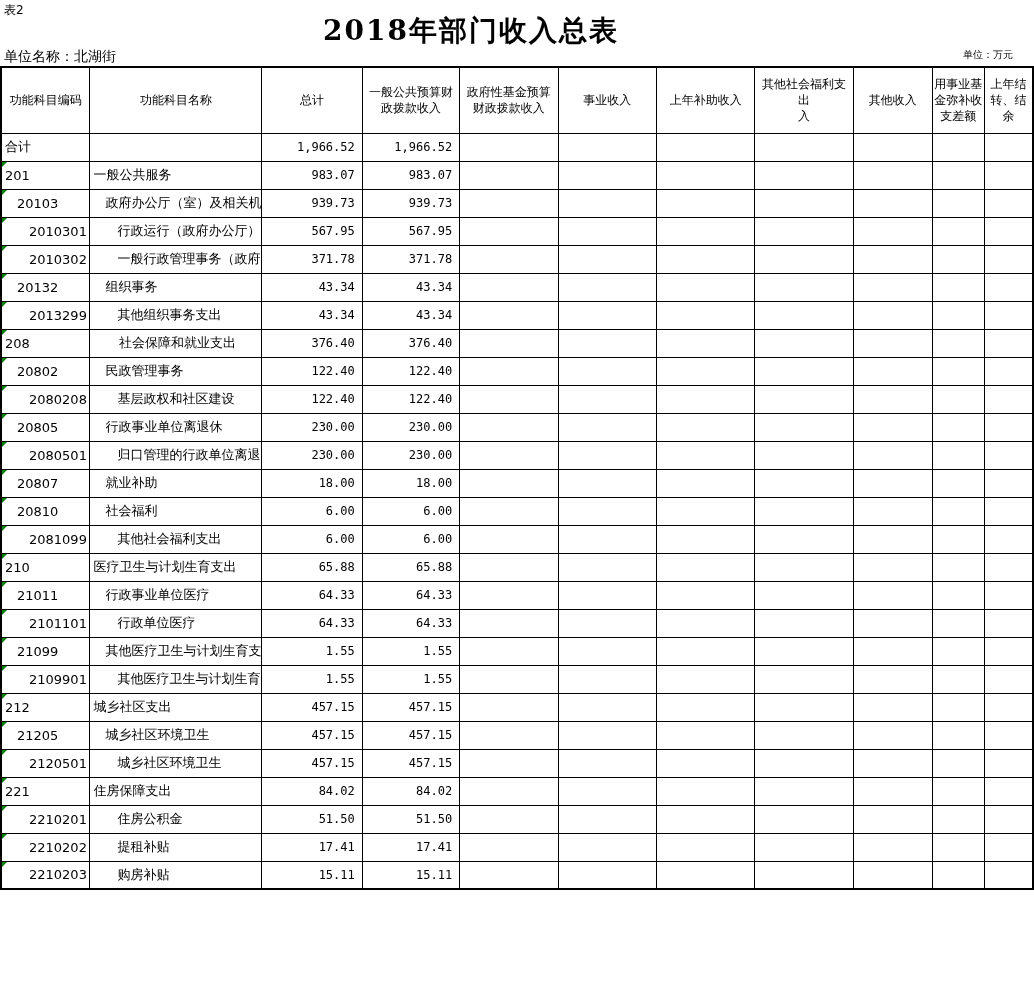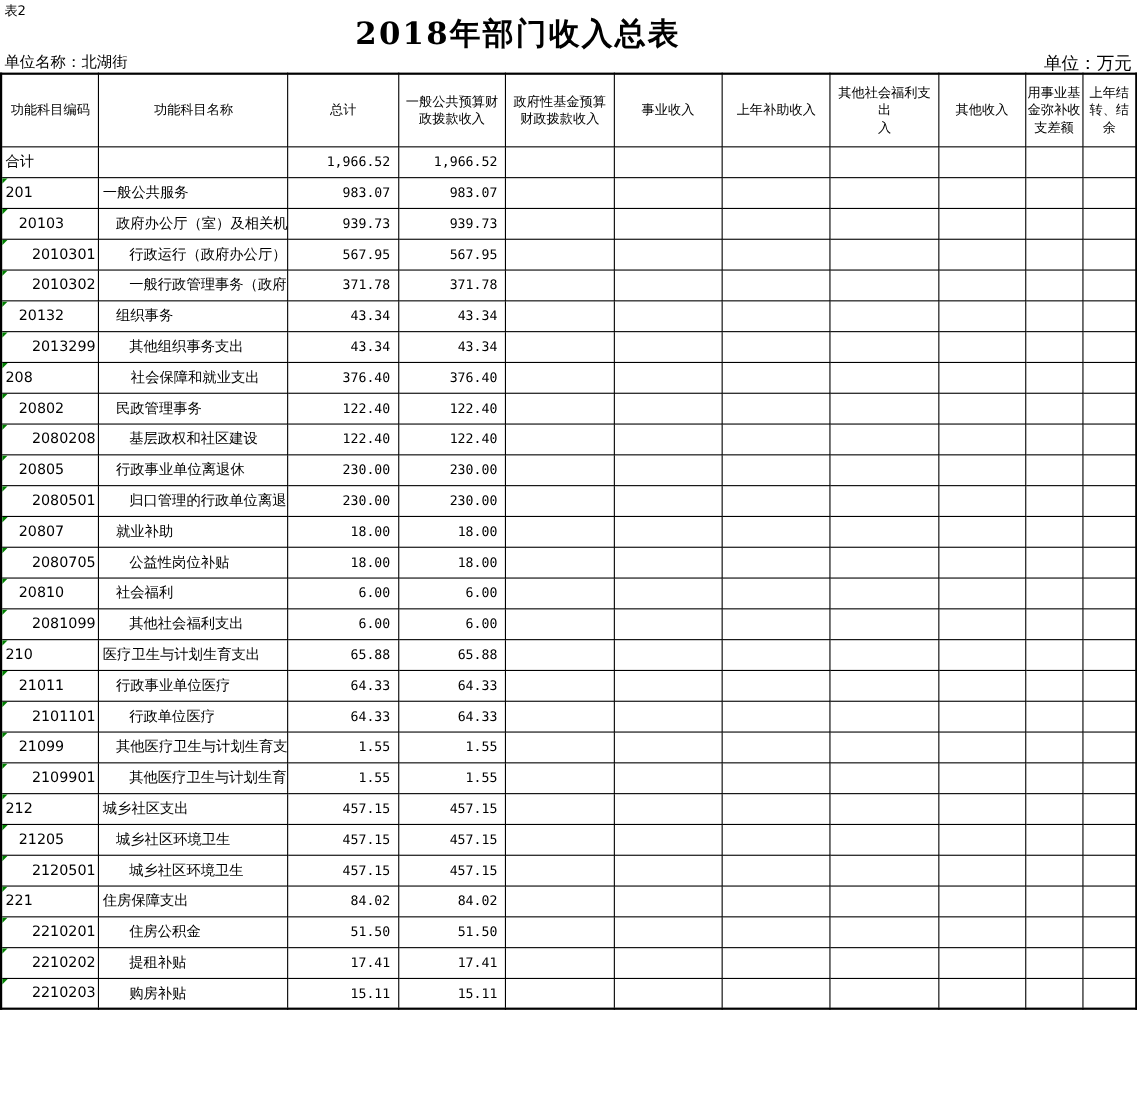--- a/index.html
+++ b/index.html
@@ -18,21 +18,21 @@
     position: absolute; top: 16px; left: 0; width: 942px;
     text-align: center;
     font-family: "DejaVu Serif", serif;
     font-weight: bold; font-size: 28px; letter-spacing: 2px;
     line-height: 30px;
   }
   .meta-left {
     position: absolute; top: 48px; left: 4px; font-size: 14px;
   }
   .meta-right {
-    position: absolute; top: 48px; right: 5px; font-size: 16px;
+    position: absolute; top: 48px; right: 21px; font-size: 10px;
   }
   table.budget {
     position: absolute; top: 66px; left: 0;
     border-collapse: collapse; table-layout: fixed;
     border: 2px solid #000;
   }
   .budget th, .budget td {
     border: 1px solid #000;
     padding: 0; overflow: hidden;
   }
@@ -270,33 +270,20 @@
         <td class="num">18.00</td>
         <td class="num"></td>
         <td class="num"></td>
         <td class="num"></td>
         <td class="num"></td>
         <td class="num"></td>
         <td class="num"></td>
         <td class="num"></td>
       </tr>
       <tr>
-        <td class="code" style="padding-left: 27px;"><span class="tri" style="border-top-color: rgb(0, 128, 0);"></span><span>2080705</span></td>
-        <td class="name" style="padding-left: 27px;">公益性岗位补贴</td>
-        <td class="num">18.00</td>
-        <td class="num">18.00</td>
-        <td class="num"></td>
-        <td class="num"></td>
-        <td class="num"></td>
-        <td class="num"></td>
-        <td class="num"></td>
-        <td class="num"></td>
-        <td class="num"></td>
-      </tr>
-      <tr>
         <td class="code" style="padding-left: 15px;"><span class="tri" style="border-top-color: rgb(0, 128, 0);"></span><span>20810</span></td>
         <td class="name" style="padding-left: 15px;">社会福利</td>
         <td class="num">6.00</td>
         <td class="num">6.00</td>
         <td class="num"></td>
         <td class="num"></td>
         <td class="num"></td>
         <td class="num"></td>
         <td class="num"></td>
         <td class="num"></td>

